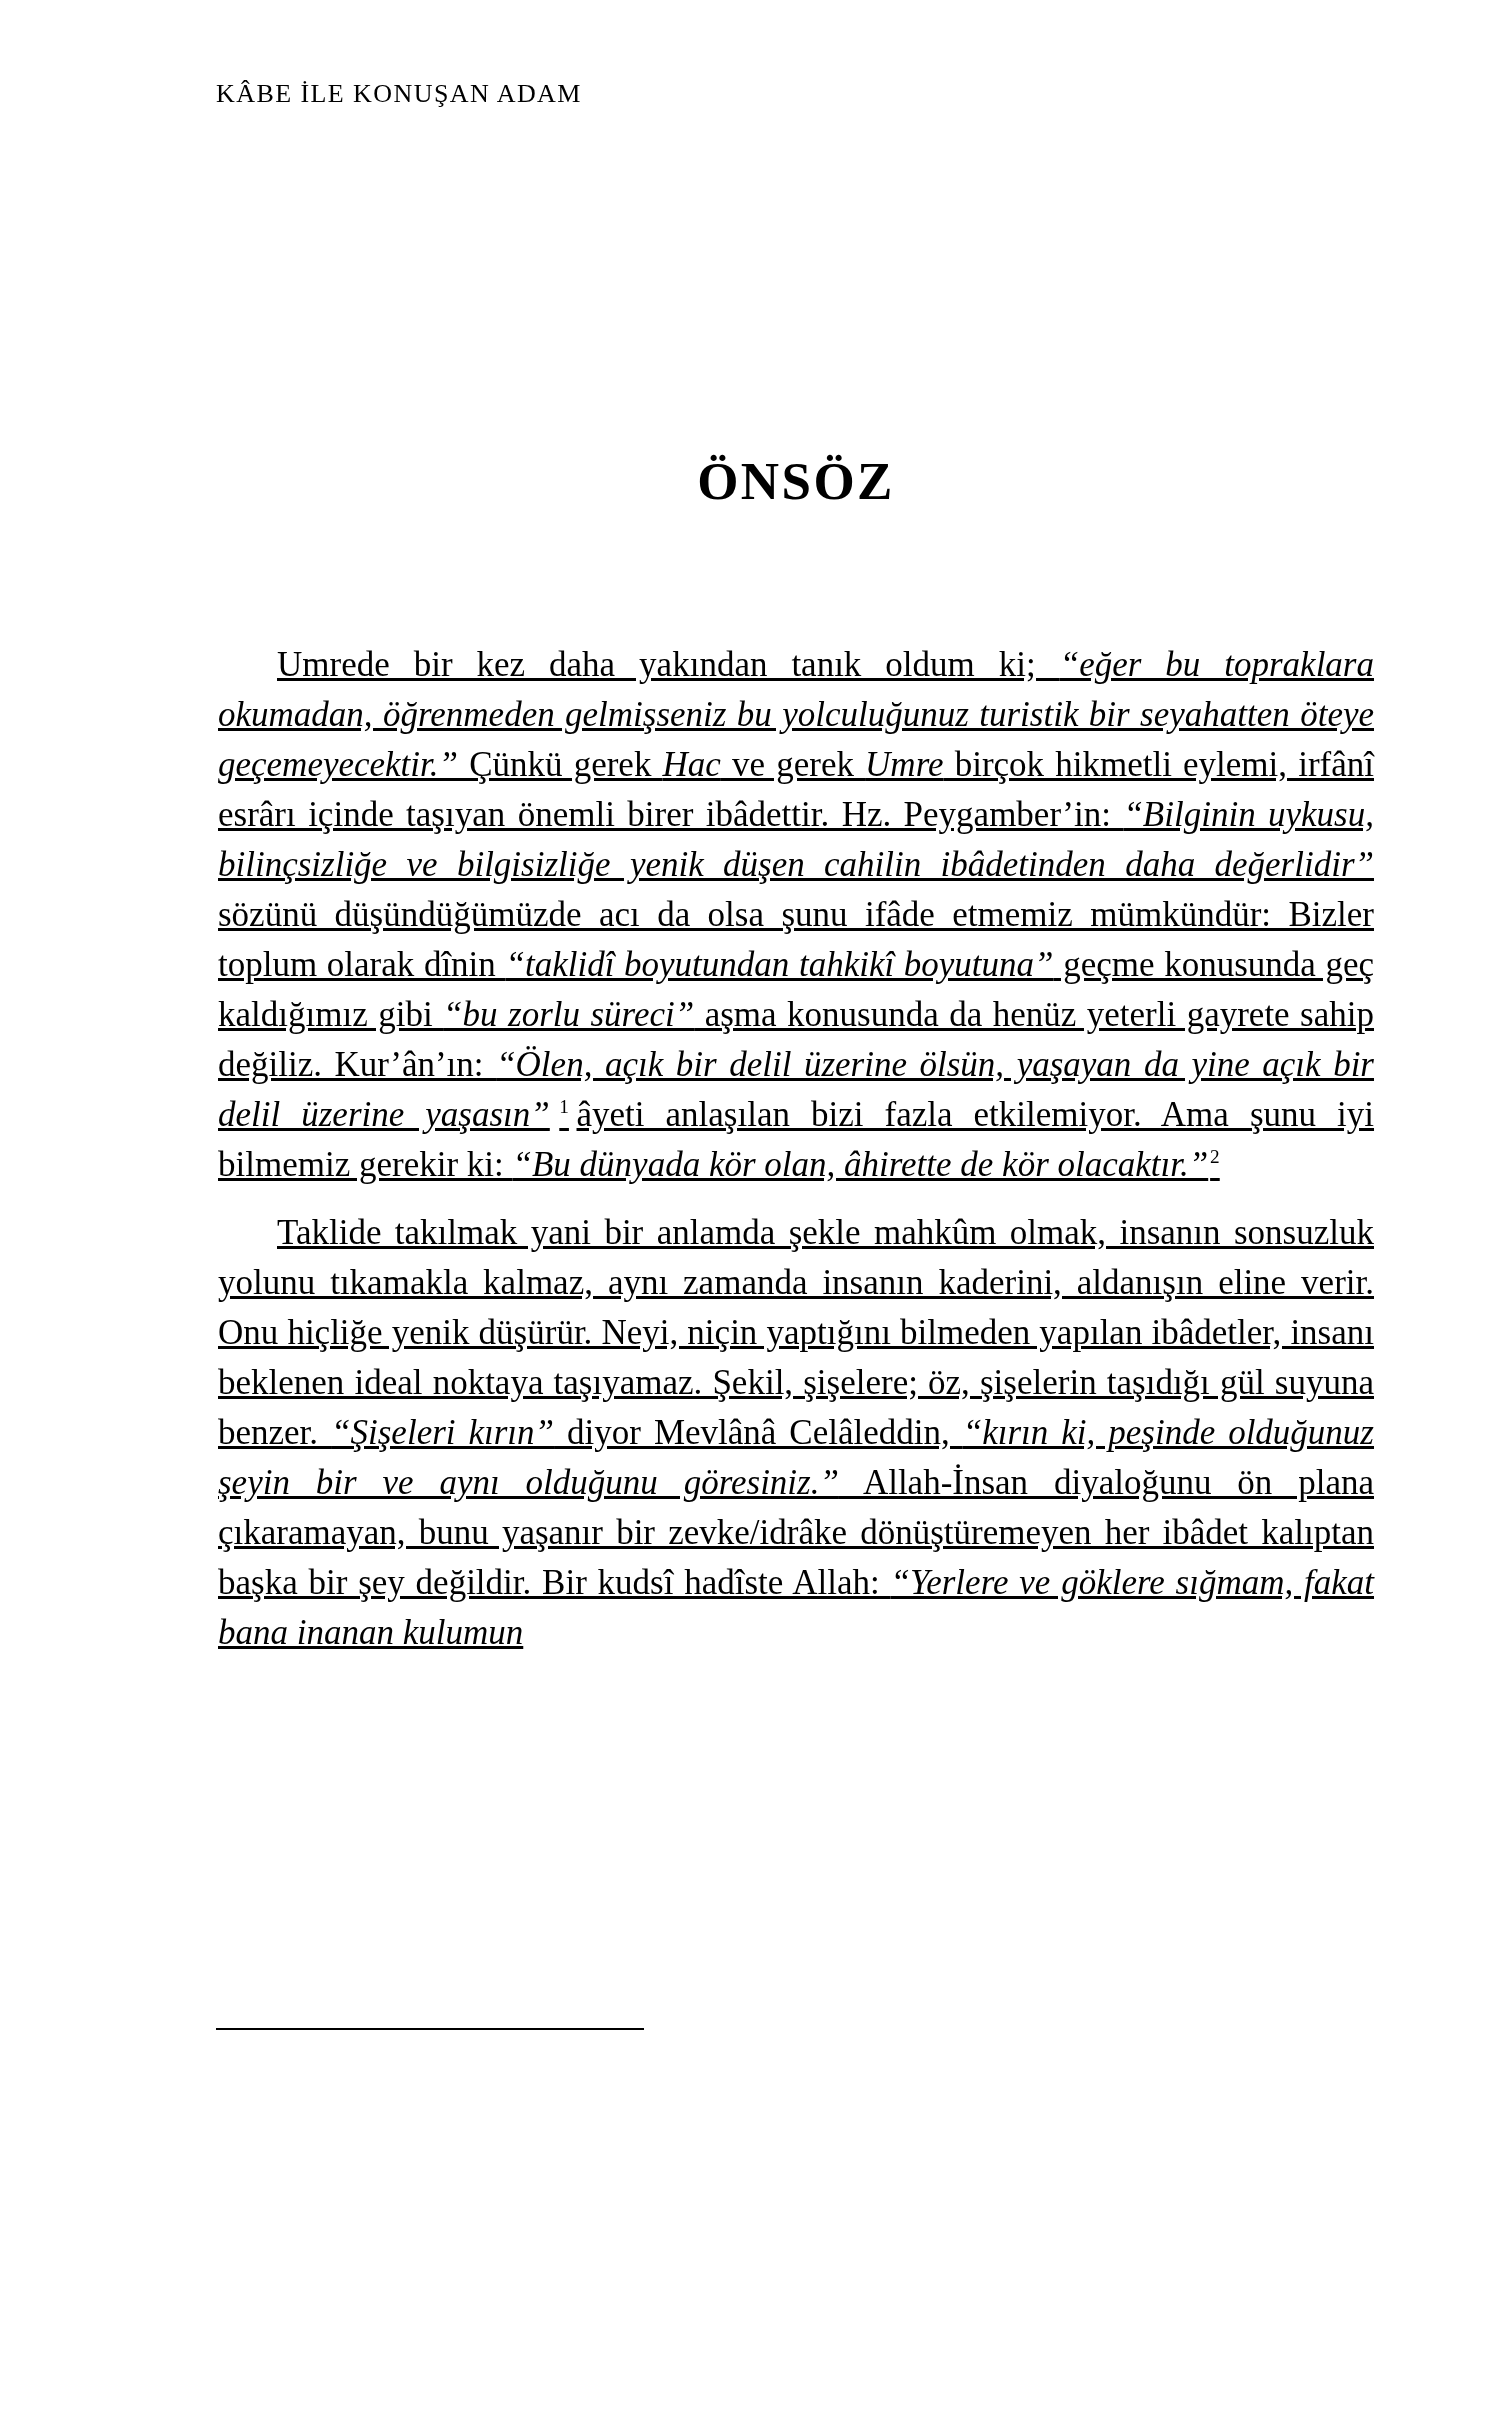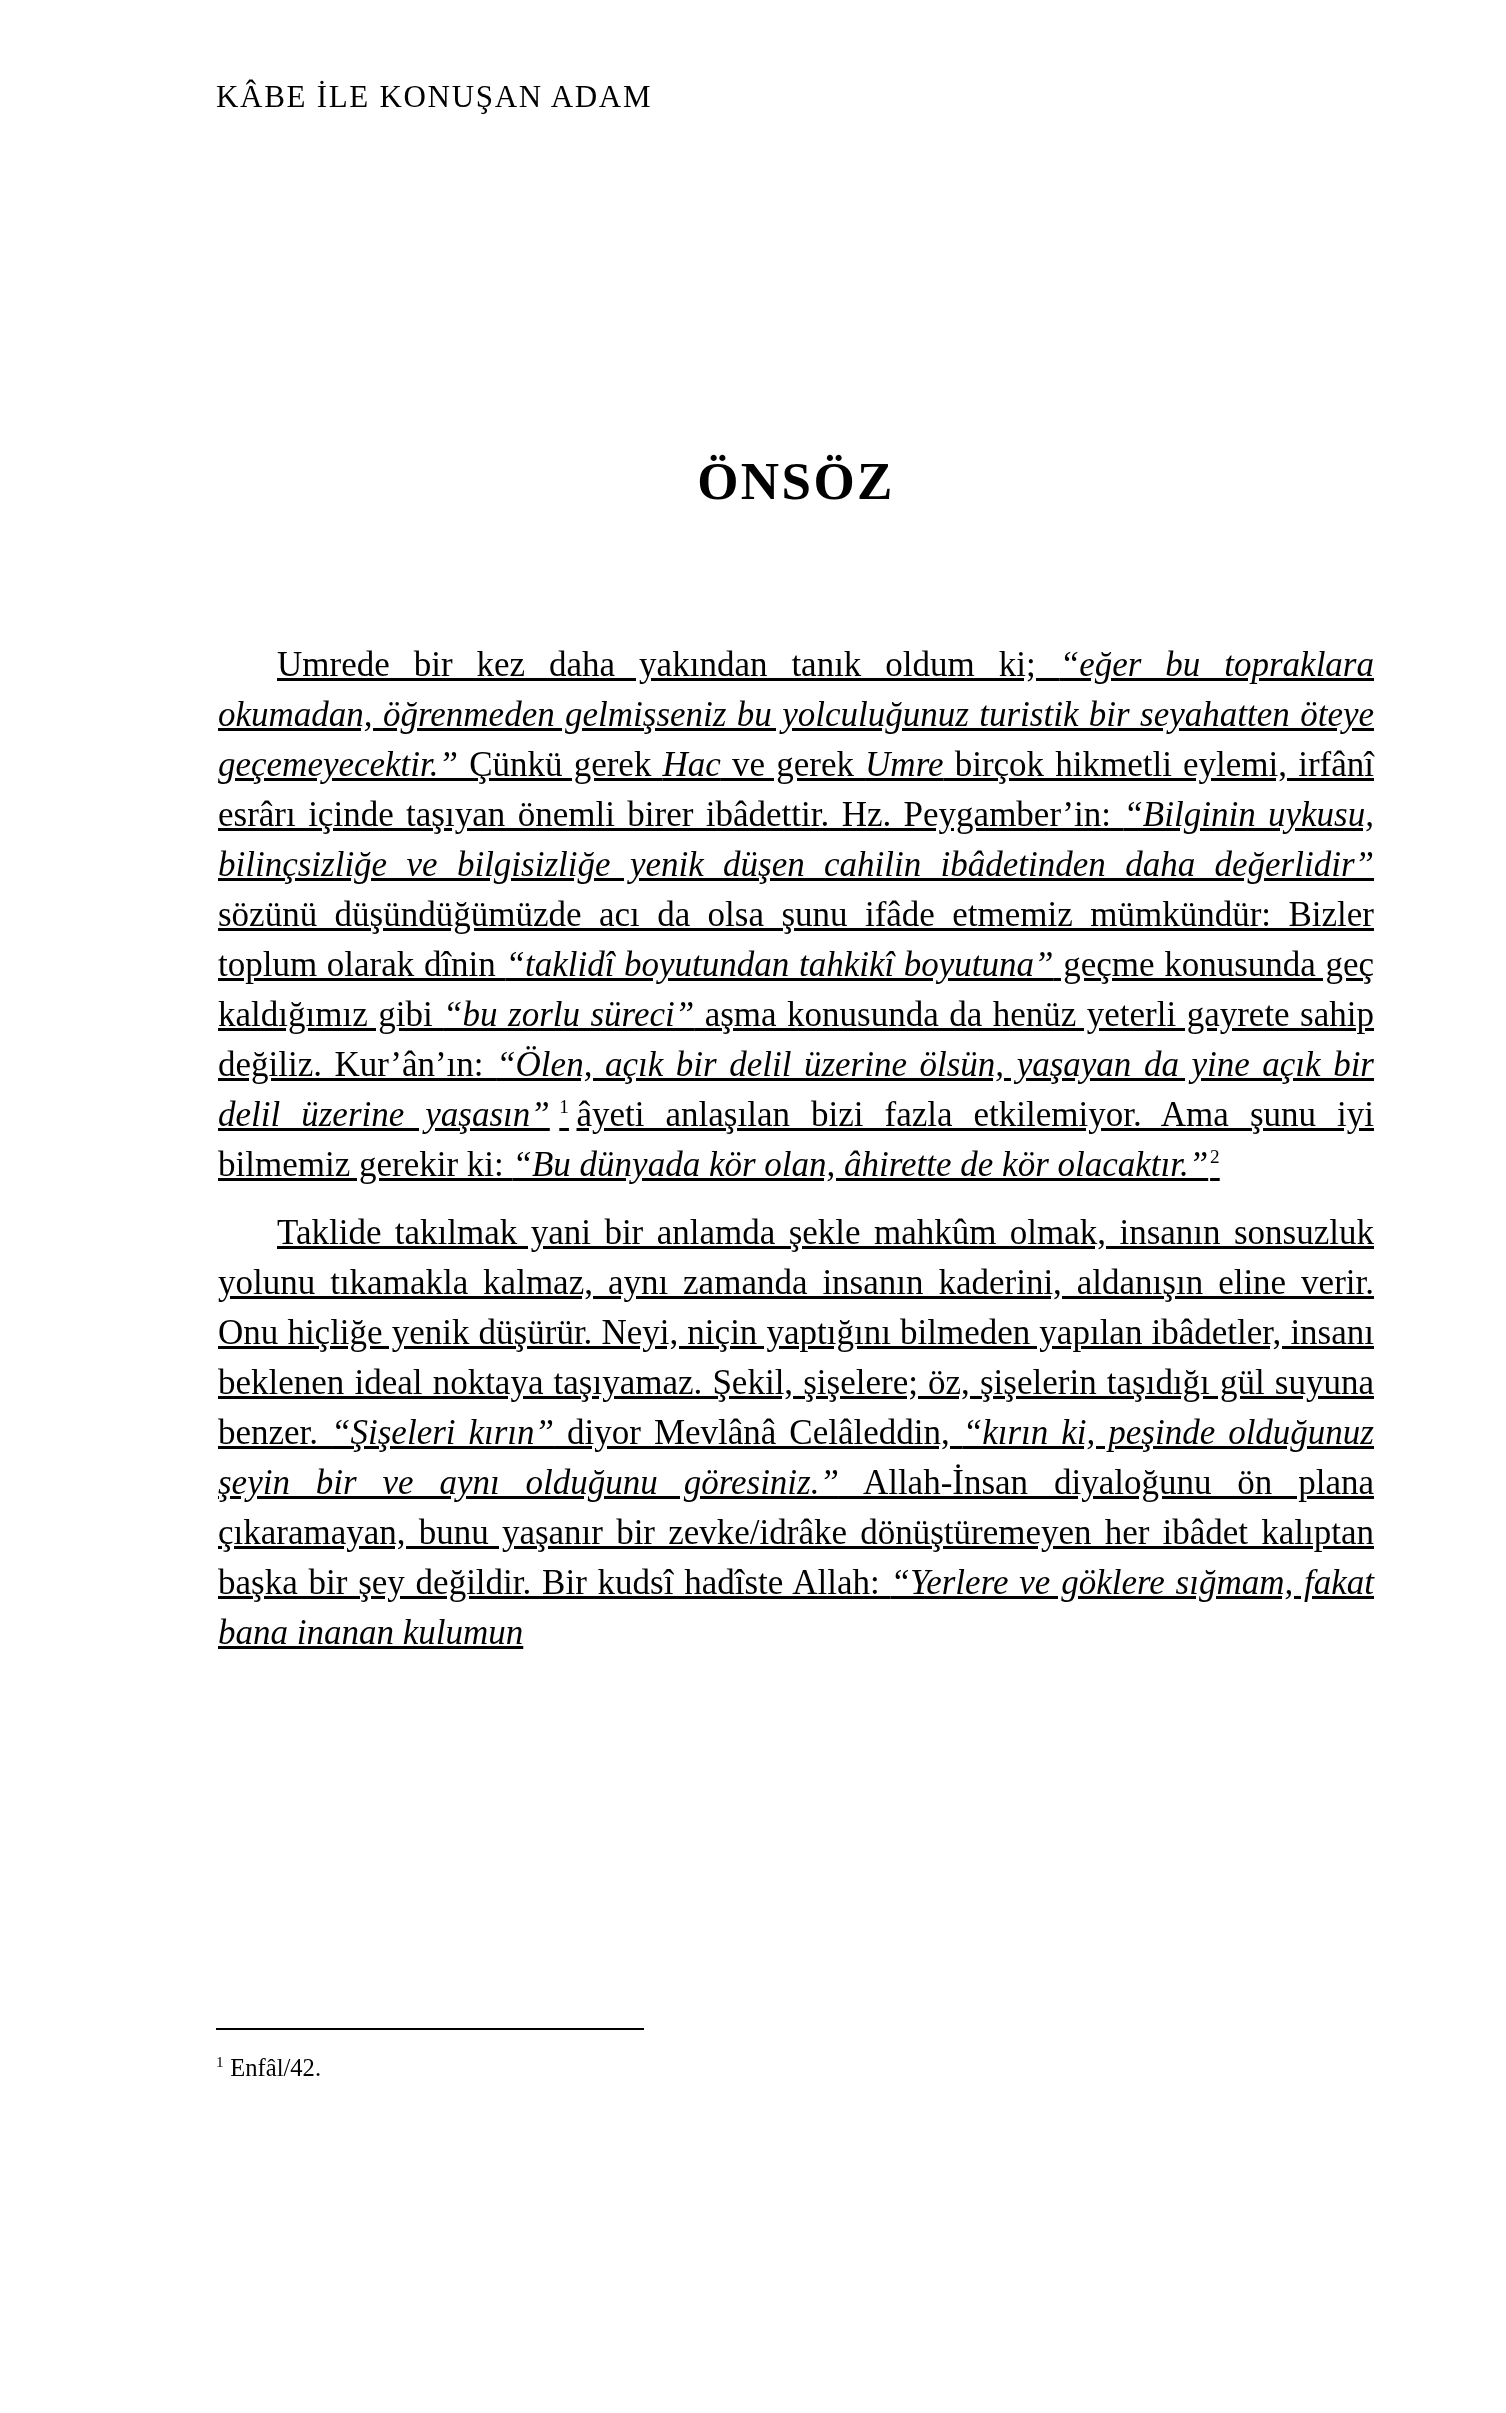--- a/index.html
+++ b/index.html
@@ -21,21 +21,21 @@
     inset: 0;
     width: 1507px;
     height: 2413px;
   }
 
   
   .running-header {
     position: absolute;
     left: 216px;
     top: 81px;
-    font-size: 31px;
+    font-size: 26px;
     letter-spacing: 0.055em;
     font-variant: small-caps;
     text-transform: none;
     white-space: nowrap;
     line-height: 1;
   }
 
   
   .chapter-title {
     position: absolute;
@@ -125,17 +125,16 @@
   <div class="textblock">
 
     <p class="para indent"><span>Umrede bir kez daha yakından tanık oldum ki; </span><span class="it">“eğer bu topraklara okumadan, öğrenmeden gelmişseniz bu yolculuğunuz turistik bir seyahatten öteye geçemeyecektir.”</span><span> Çünkü gerek </span><span class="it">Hac</span><span> ve gerek </span><span class="it">Umre</span><span> birçok hikmetli eylemi, irfânî esrârı içinde taşıyan önemli birer ibâdettir. Hz. Peygamber’in: </span><span class="it">“Bilginin uykusu, bilinçsizliğe ve bilgisizliğe yenik düşen cahilin ibâdetinden daha değerlidir”</span><span> sözünü düşündüğümüzde acı da olsa şunu ifâde etmemiz mümkündür: Bizler toplum olarak dînin </span><span class="it">“taklidî boyutundan tahkikî boyutuna”</span><span> geçme konusunda geç kaldığımız gibi </span><span class="it">“bu zorlu süreci”</span><span> aşma konusunda da henüz yeterli gayrete sahip değiliz. Kur’ân’ın: </span><span class="it">“Ölen, açık bir delil üzerine ölsün, yaşayan da yine açık bir delil üzerine yaşasın”</span><sup class="fn spaced">1</sup><span>âyeti anlaşılan bizi fazla etkilemiyor. Ama şunu iyi bilmemiz gerekir ki: </span><span class="it">“Bu dünyada kör olan, âhirette de kör olacaktır.”</span><sup class="fn">2</sup></p>
 
     <p class="para indent"><span>Taklide takılmak yani bir anlamda şekle mahkûm olmak, insanın sonsuzluk yolunu tıkamakla kalmaz, aynı zamanda insanın kaderini, aldanışın eline verir. Onu hiçliğe yenik düşürür. Neyi, niçin yaptığını bilmeden yapılan ibâdetler, insanı beklenen ideal noktaya taşıyamaz. Şekil, şişelere; öz, şişelerin taşıdığı gül suyuna benzer. </span><span class="it">“Şişeleri kırın”</span><span> diyor Mevlânâ Celâleddin, </span><span class="it">“kırın ki, peşinde olduğunuz şeyin bir ve aynı olduğunu göresiniz.”</span><span> Allah-İnsan diyaloğunu ön plana çıkaramayan, bunu yaşanır bir zevke/idrâke dönüştüremeyen her ibâdet kalıptan başka bir şey değildir. Bir kudsî hadîste Allah: </span><span class="it">“Yerlere ve göklere sığmam, fakat bana inanan kulumun</span></p>
 
   </div>
 
   <div class="footnotes">
     <div class="footnote-rule"></div>
-    <p class="footnote"><span class="marker">1</span><span>Enfâl/42.</span></p>
   </div>
 
 </div>
 
 
 </body></html>

